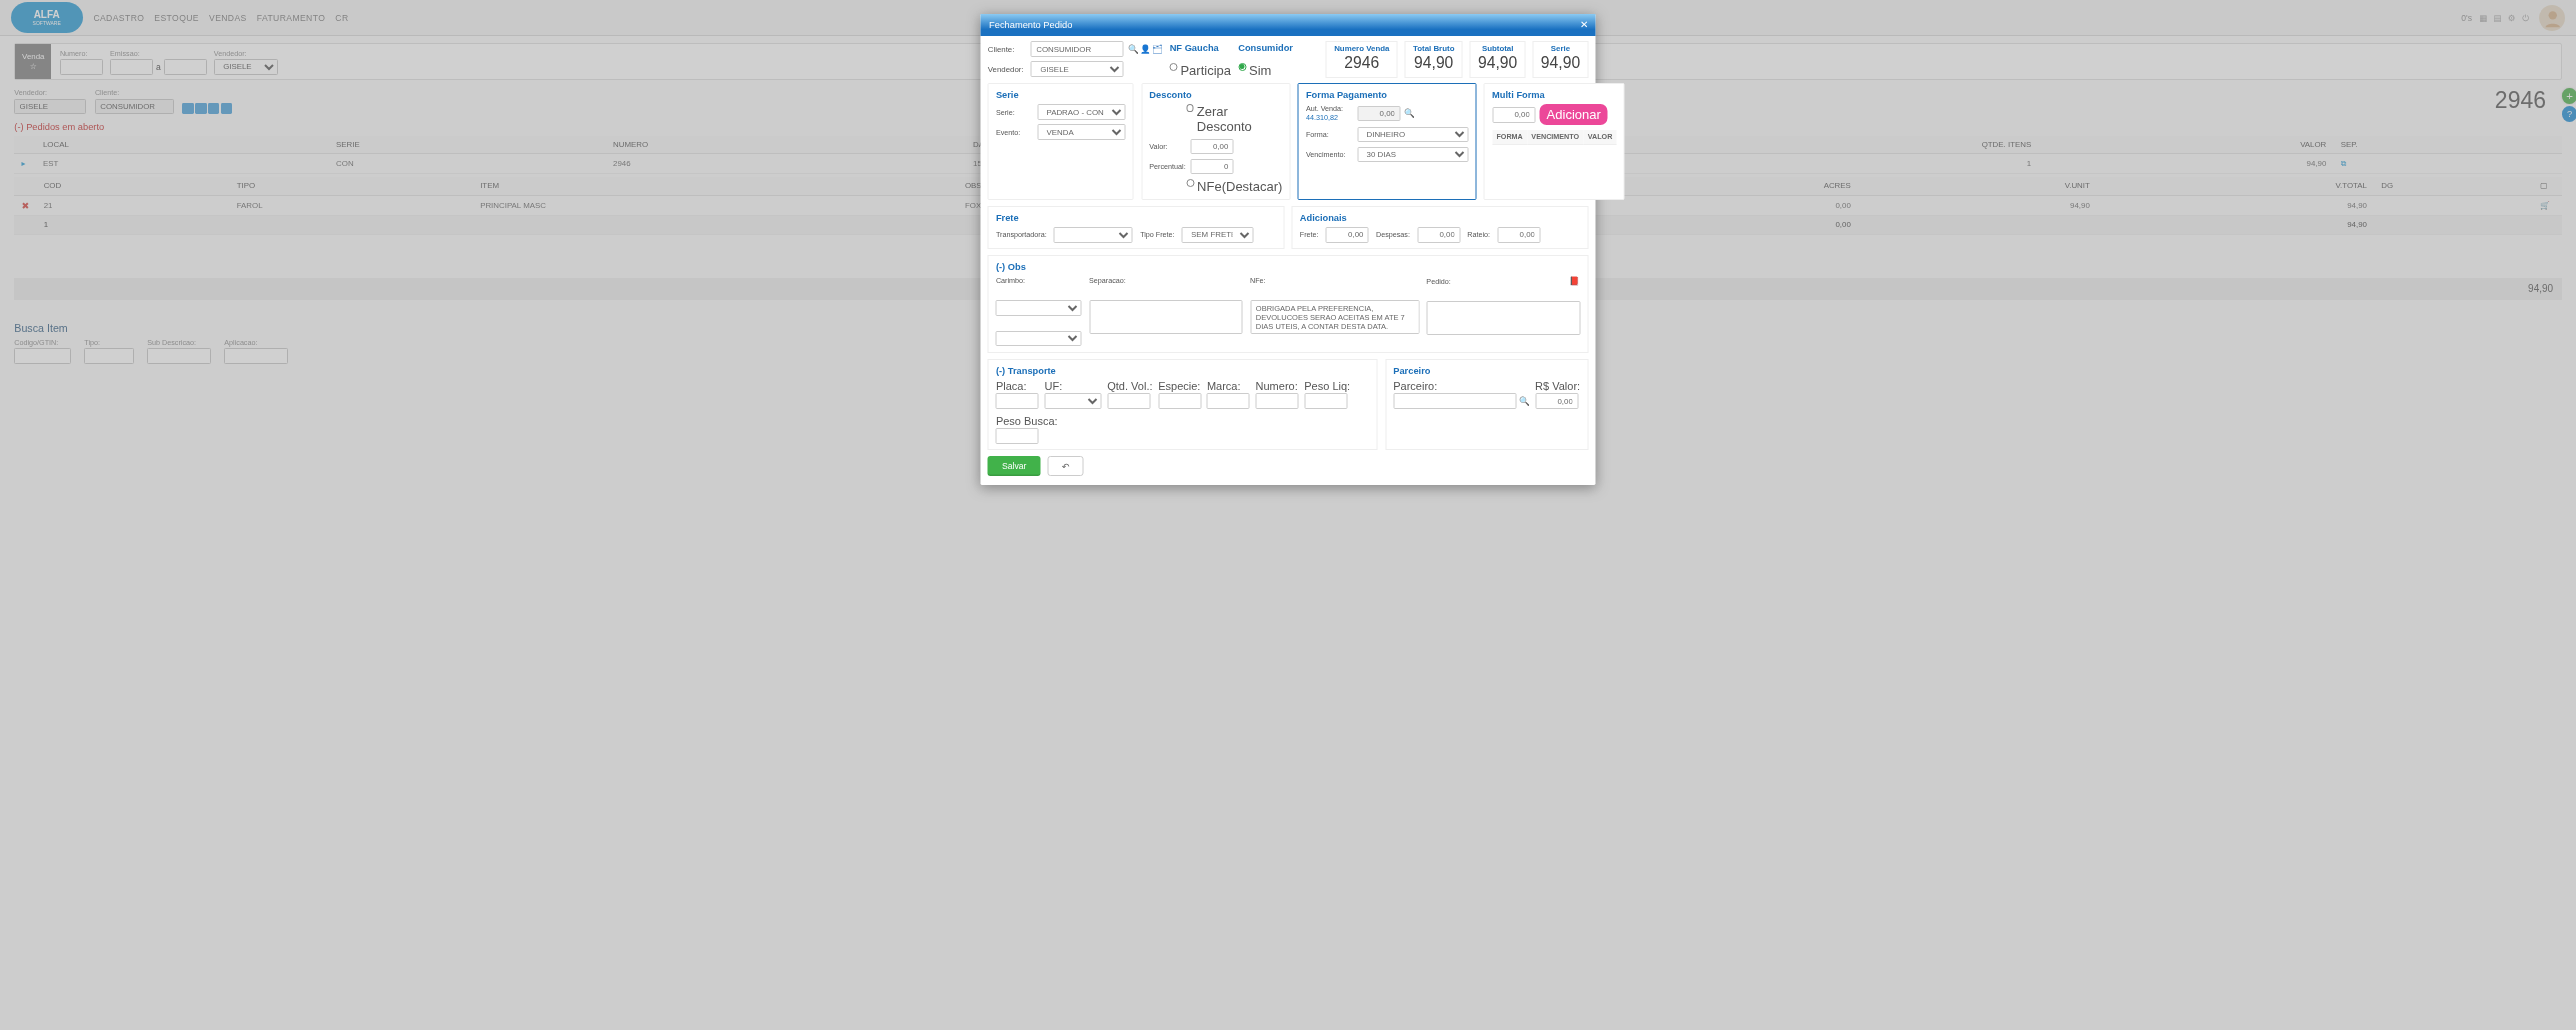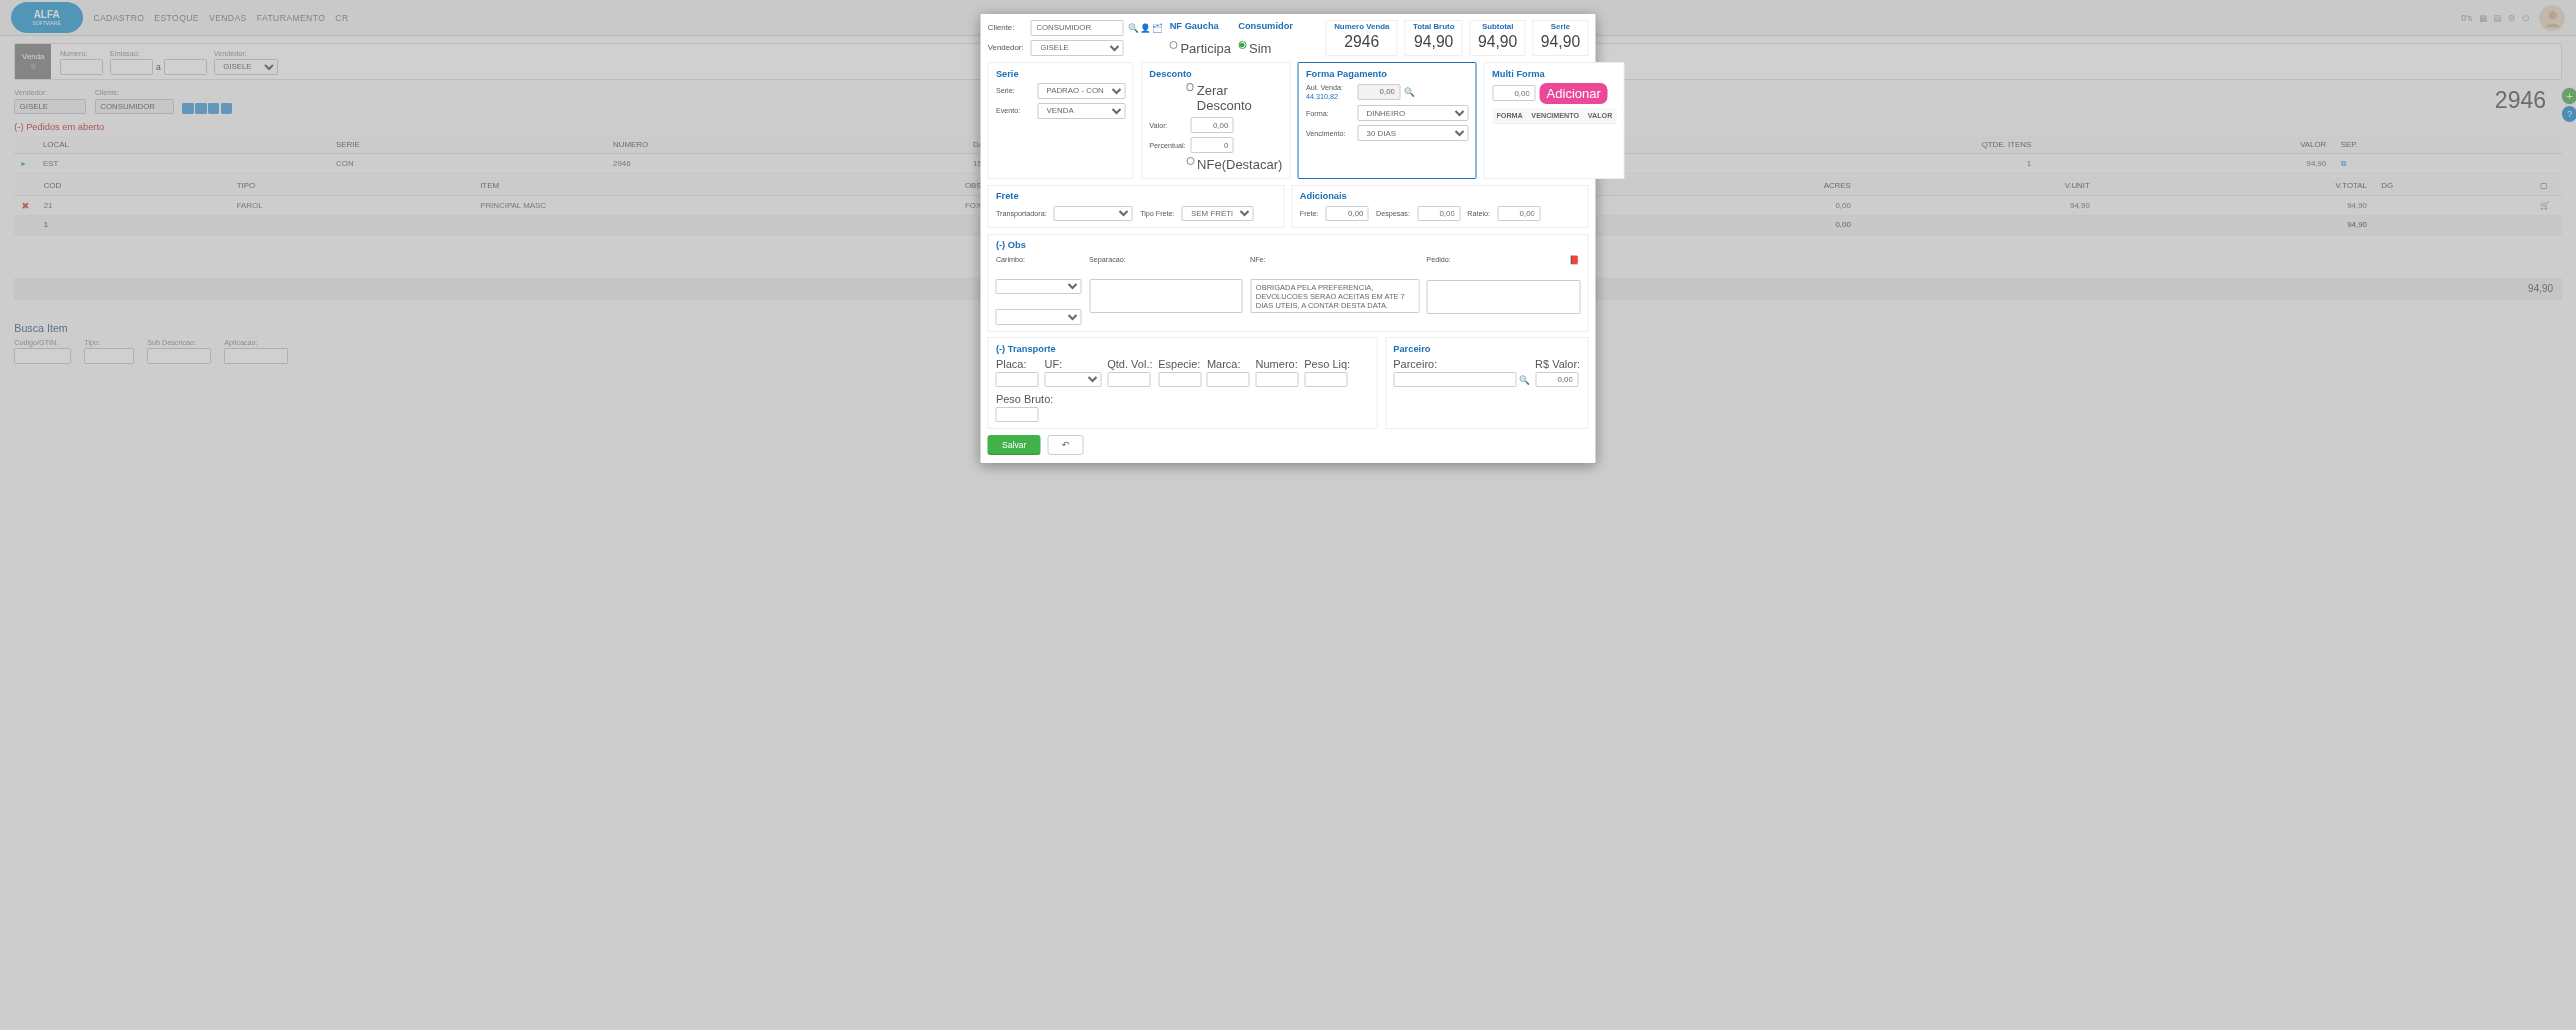--- a/index.html
+++ b/index.html
@@ -524,20 +524,24 @@
           <label>Aplicacao:</label>
           <input class="ctl" style="width: 64px;">
         </div>
     </div>
   </div>
 </div>
 
 <div class="backdrop"></div>
 
 <div class="modal">
+  <div class="modal-header">
+    <span>Fechamento Pedido</span>
+    <span class="close">✕</span>
+  </div>
   <div class="modal-body">
 
     <div class="top-row">
       <div class="top-left">
         <div class="inline-field">
           <label>Cliente:</label>
           <input class="ctl" value="CONSUMIDOR" style="">
           <div class="side-icons">
             <span class="sicon">🔍</span>
             <span class="sicon" style="color:#2fa84a;">👤</span>
@@ -734,21 +738,21 @@
             </div>
           <div class="tc">
               <label>Numero:</label>
               <input class="ctl" style="width: 39px;">
             </div>
           <div class="tc">
               <label>Peso Liq:</label>
               <input class="ctl" style="width: 39px;">
             </div>
           <div class="tc">
-              <label>Peso Bruto:</label>
+              <label>Peso Busca:</label>
               <input class="ctl" style="width: 43px;">
             </div>
         </div>
       </div>
       <div class="parc-panel">
         <h4>Parceiro</h4>
         <div class="tgrid">
           <div class="tc" style="flex:1">
             <label>Parceiro:</label>
             <div style="display:flex;gap:2.9px;align-items:center;">

